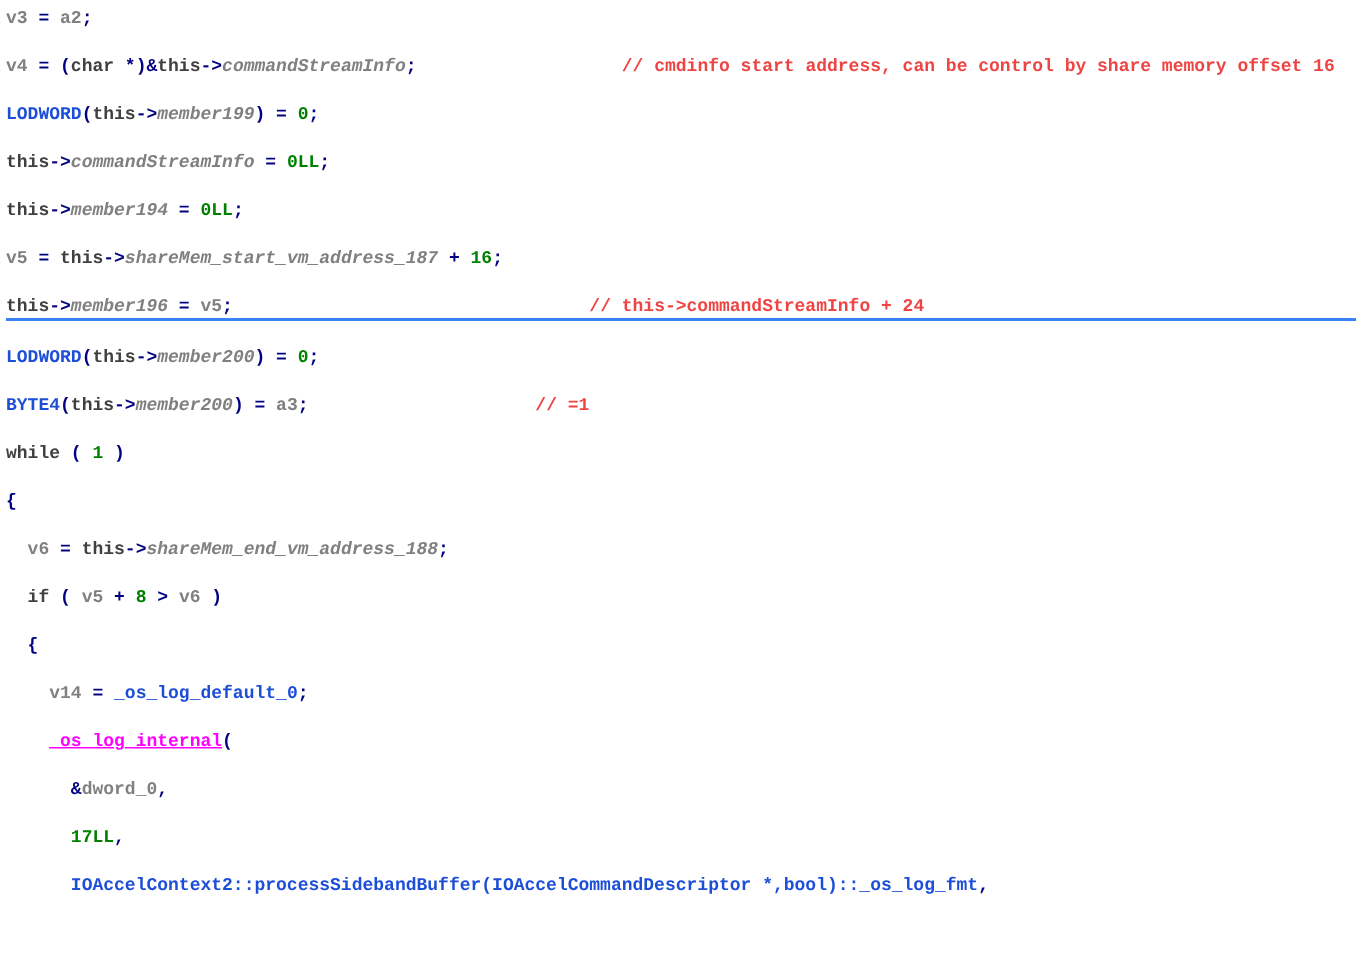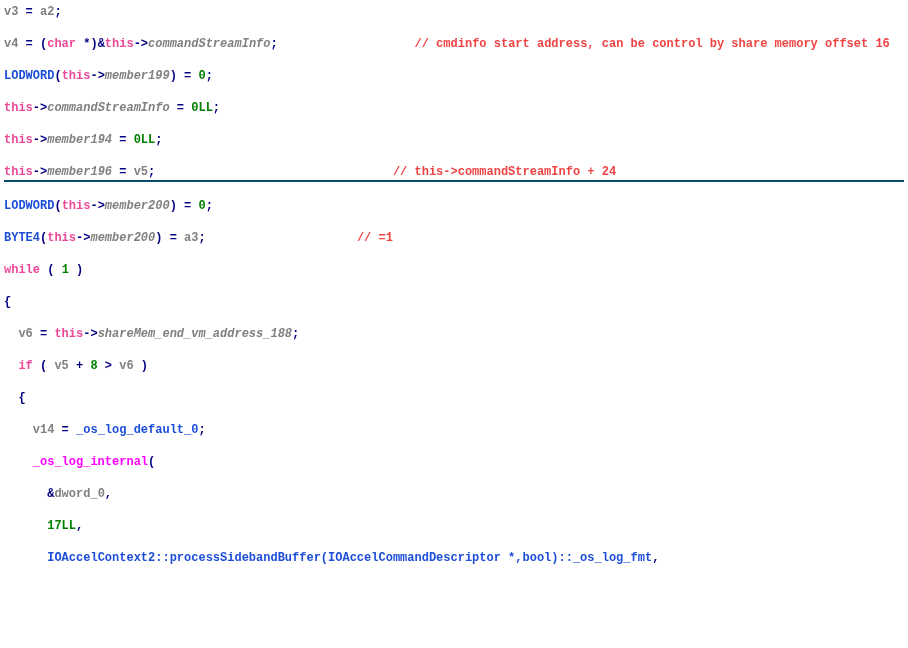--- a/index.html
+++ b/index.html
@@ -7,38 +7,39 @@
     font-family: Consolas, 'Courier New', monospace;
     font-size: 12px;
     background: #ffffff;
     color: #000080;
     padding: 4px;
     white-space: nowrap;
     font-weight: bold;
     line-height: 16px;
   }
   .line { display: block; }
-  .kw { color: #ec4899; }
+  .kw { color: #404040; }
   .var { color: #808080; }
   .member { color: #808080; font-style: italic; }
   .num { color: #008000; }
   .fname { color: #1d4ed8; }
   .cmt { color: #ef4444; }
-  .underline { border-bottom: 2px solid #0c4a6e; }
-  .pink { color: #ff00ff; }
+  .underline { border-bottom: 2px solid #3b82f6; }
+  .pink { color: #ff00ff; text-decoration: underline; }
   pre { font-family: inherit; }
 </style>
 </head>
 <body>
 
 <pre><span class="line"><span class="var">v3</span><span> = </span><span class="var">a2</span><span>;</span></span>
 <span class="line"><span class="var">v4</span><span> = (</span><span class="kw">char</span><span> *)&amp;</span><span class="kw">this</span><span>-&gt;</span><span class="member">commandStreamInfo</span><span>;</span>                   <span class="cmt">// cmdinfo start address, can be control by share memory offset 16</span></span>
 <span class="line"><span class="fname">LODWORD</span><span>(</span><span class="kw">this</span><span>-&gt;</span><span class="member">member199</span><span>) = </span><span class="num">0</span><span>;</span></span>
 <span class="line"><span class="kw">this</span><span>-&gt;</span><span class="member">commandStreamInfo</span><span> = </span><span class="num">0LL</span><span>;</span></span>
 <span class="line"><span class="kw">this</span><span>-&gt;</span><span class="member">member194</span><span> = </span><span class="num">0LL</span><span>;</span></span>
+<span class="line"><span class="var">v5</span><span> = </span><span class="kw">this</span><span>-&gt;</span><span class="member">shareMem_start_vm_address_187</span><span> + </span><span class="num">16</span><span>;</span></span>
 <span class="line underline"><span class="kw">this</span><span>-&gt;</span><span class="member">member196</span><span> = </span><span class="var">v5</span><span>;</span>                                 <span class="cmt">// this-&gt;commandStreamInfo + 24</span>           </span>
 <span class="line"><span class="fname">LODWORD</span><span>(</span><span class="kw">this</span><span>-&gt;</span><span class="member">member200</span><span>) = </span><span class="num">0</span><span>;</span></span>
 <span class="line"><span class="fname">BYTE4</span><span>(</span><span class="kw">this</span><span>-&gt;</span><span class="member">member200</span><span>) = </span><span class="var">a3</span><span>;</span>                     <span class="cmt">// =1</span></span>
 <span class="line"><span class="kw">while</span><span> ( </span><span class="num">1</span><span> )</span></span>
 <span class="line"><span>{</span></span>
 <span class="line">  <span class="var">v6</span><span> = </span><span class="kw">this</span><span>-&gt;</span><span class="member">shareMem_end_vm_address_188</span><span>;</span></span>
 <span class="line">  <span class="kw">if</span><span> ( </span><span class="var">v5</span><span> + </span><span class="num">8</span><span> &gt; </span><span class="var">v6</span><span> )</span></span>
 <span class="line">  <span>{</span></span>
 <span class="line">    <span class="var">v14</span><span> = </span><span class="fname">_os_log_default_0</span><span>;</span></span>
 <span class="line">    <span class="pink">_os_log_internal</span><span>(</span></span>

